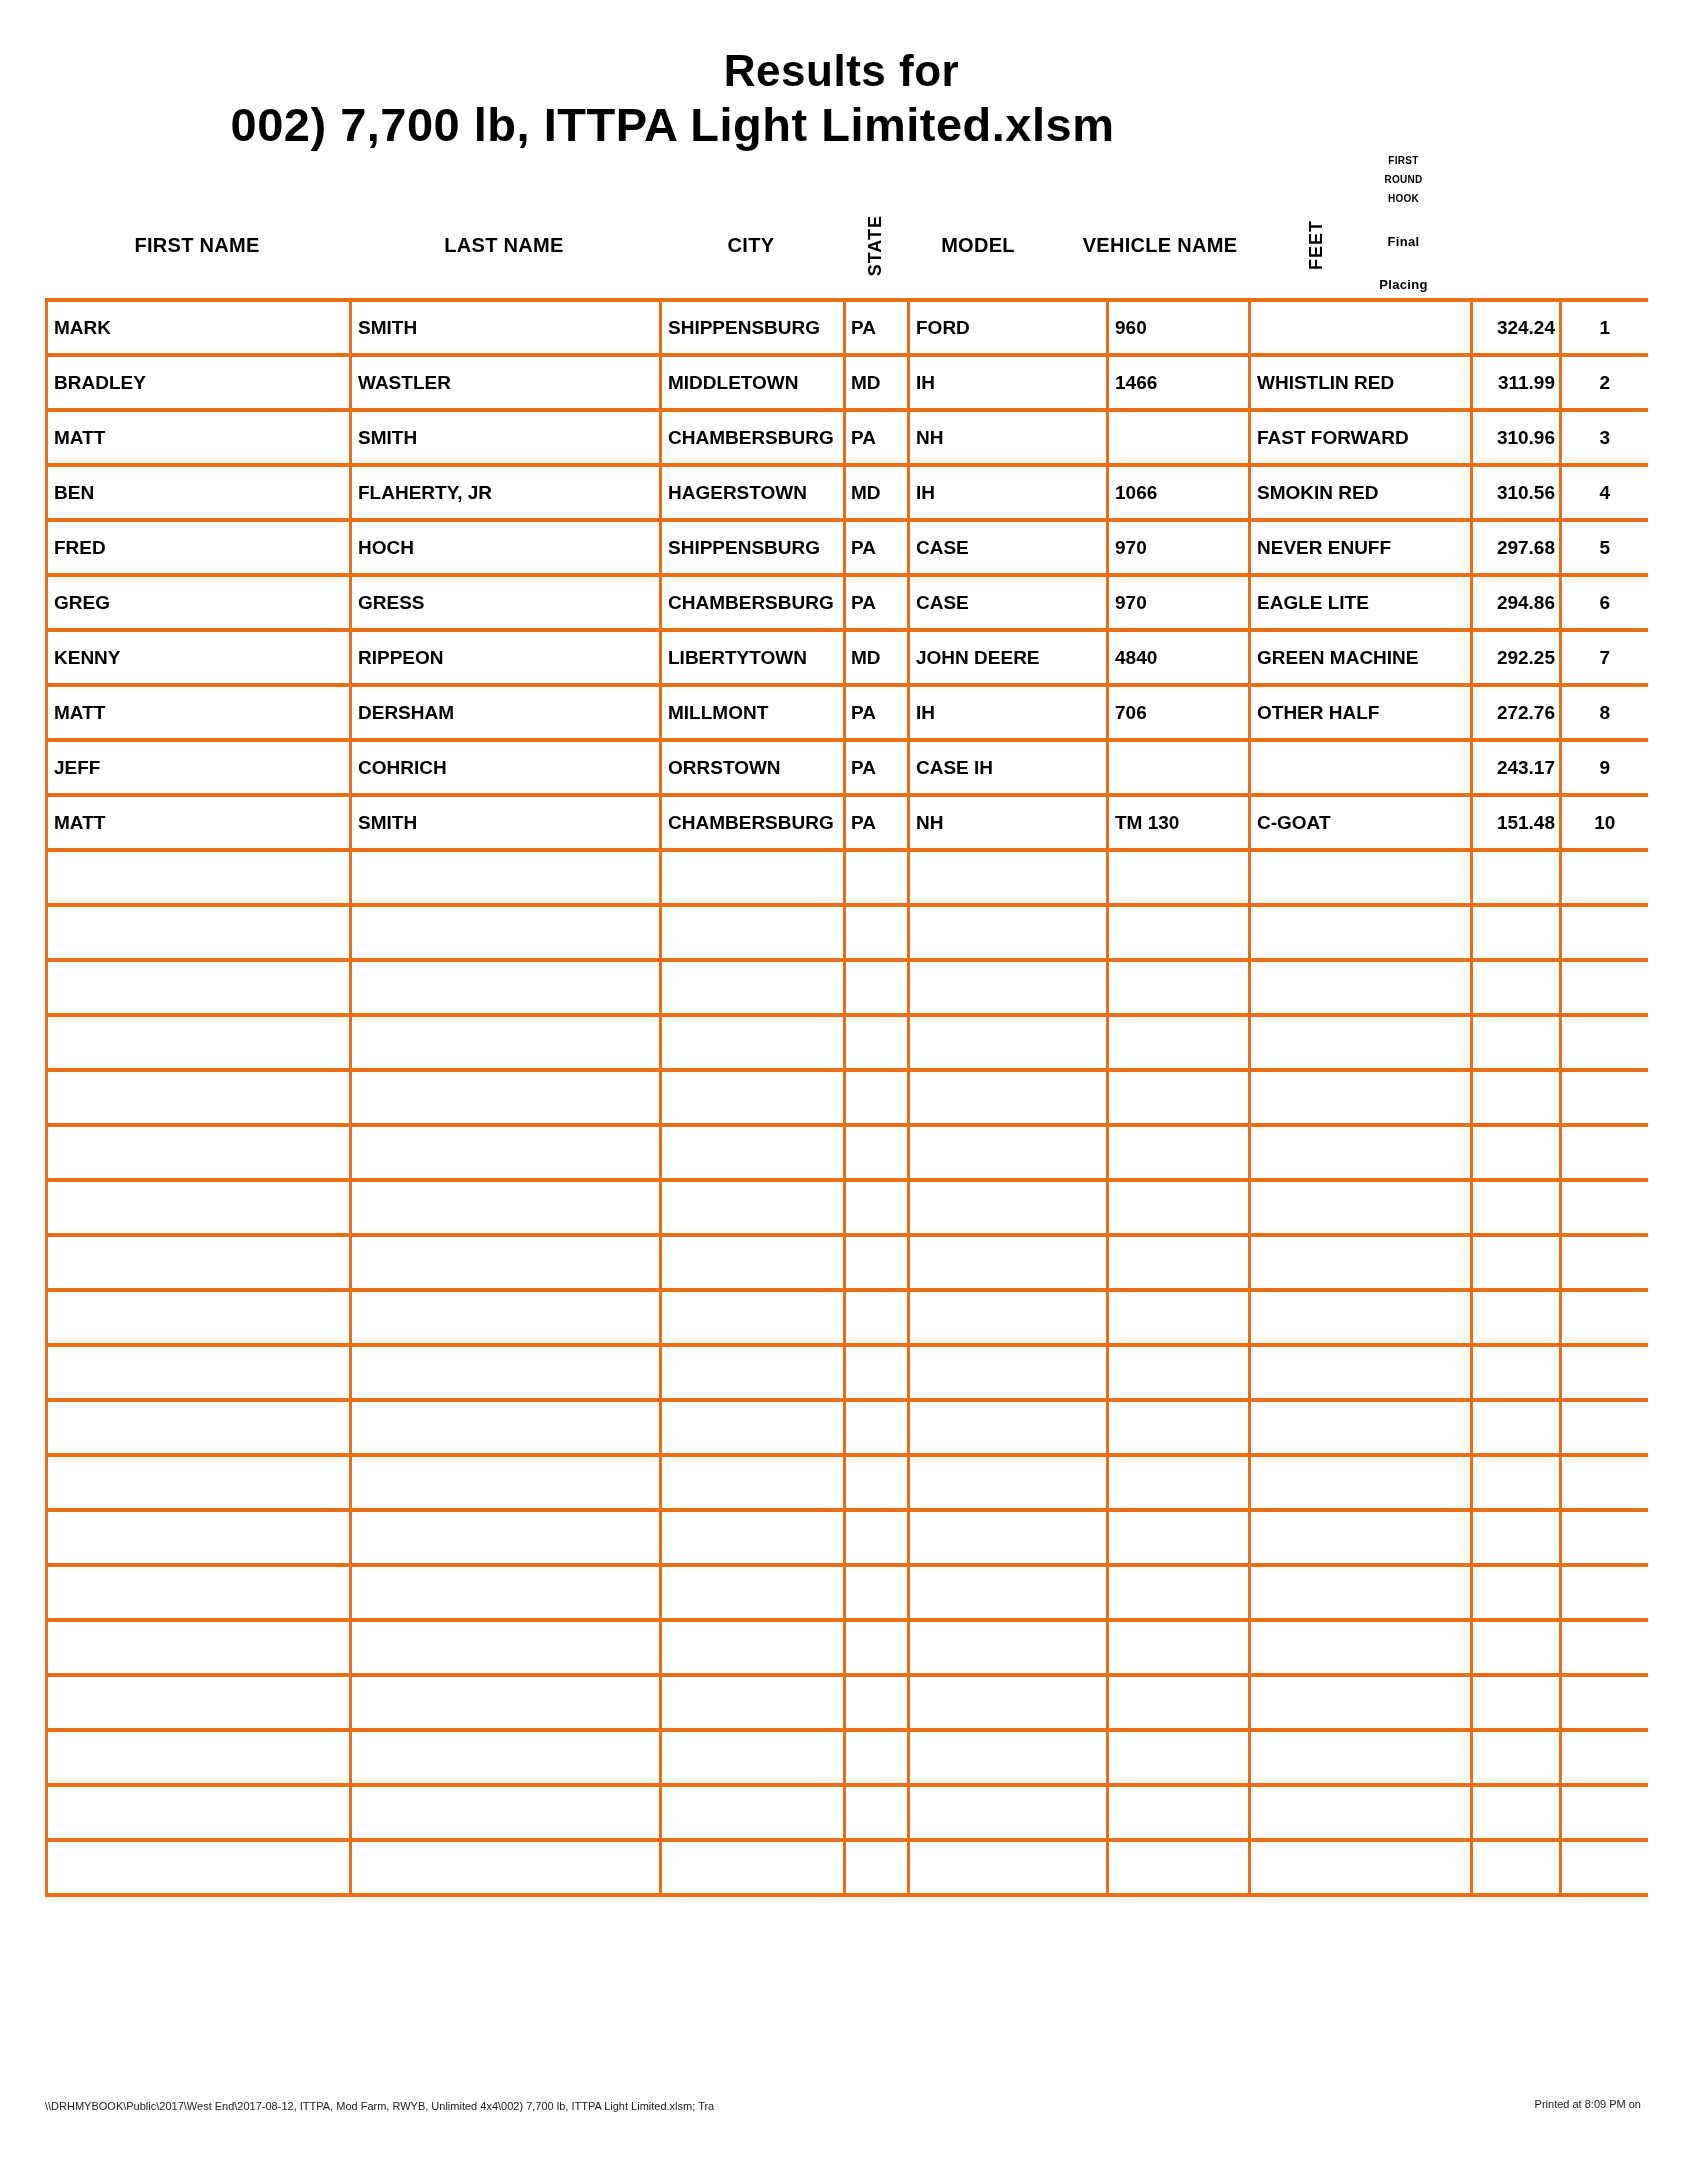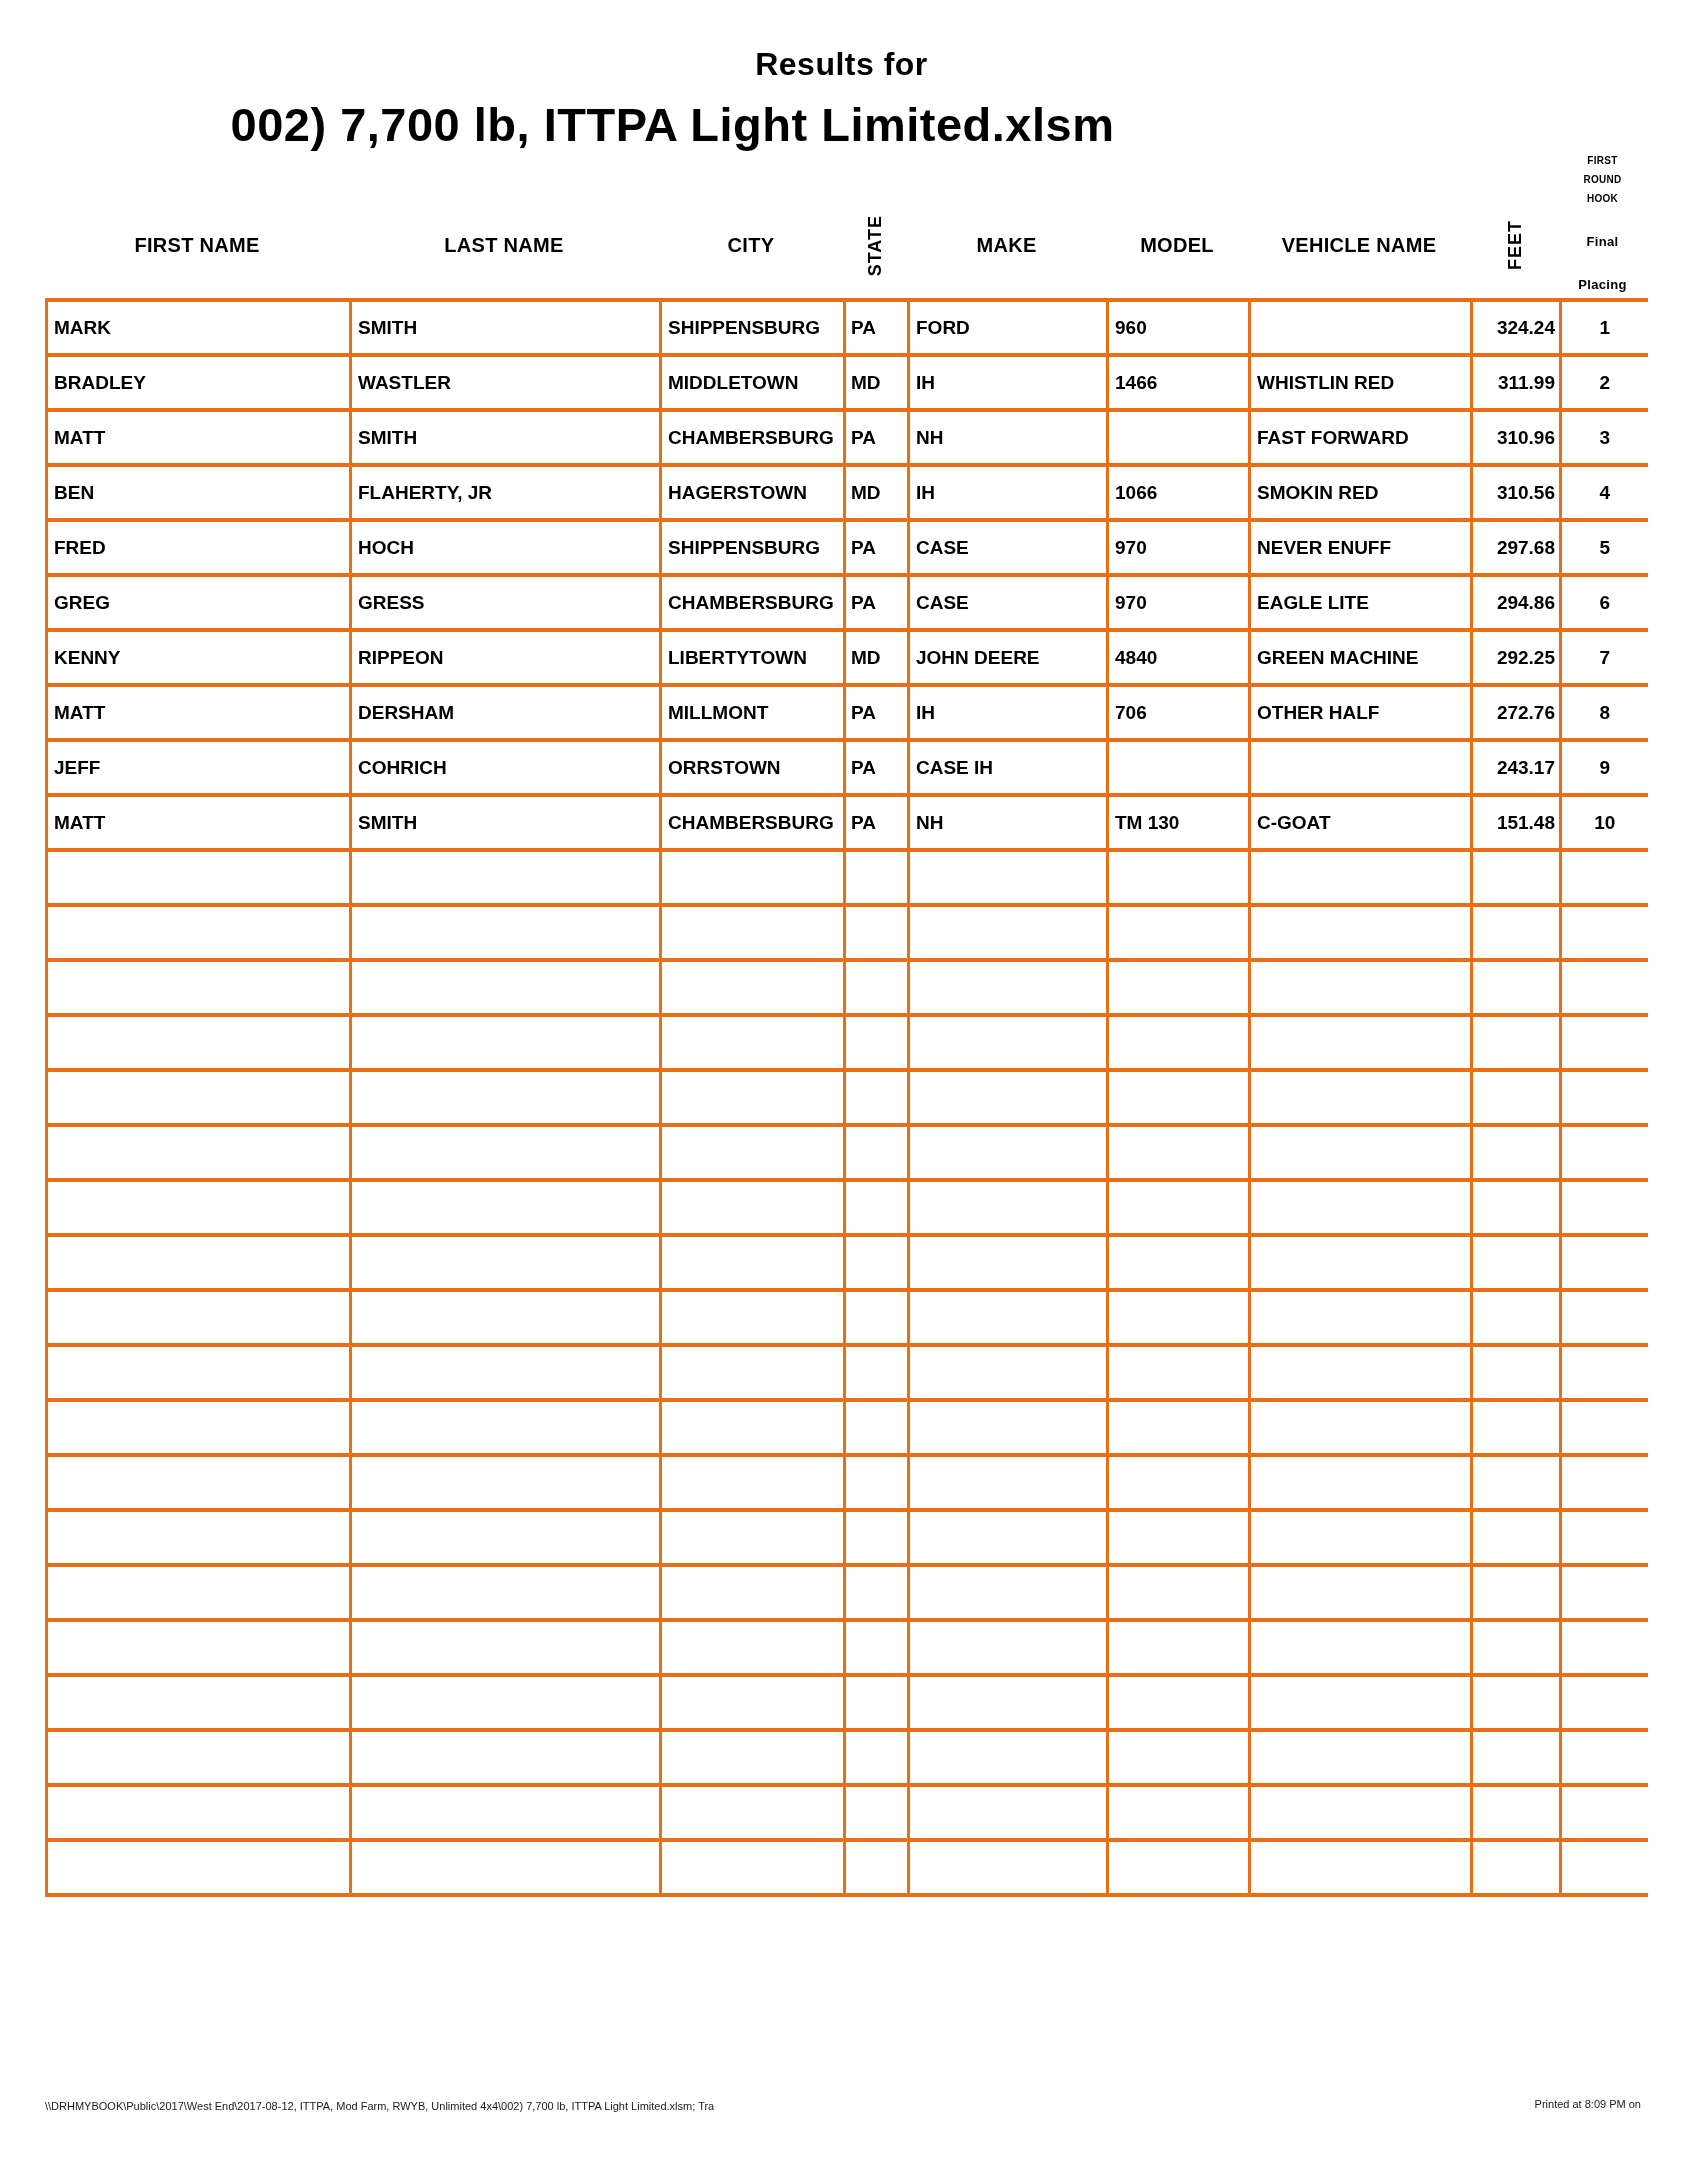--- a/index.html
+++ b/index.html
@@ -5,21 +5,21 @@
   :root{
     --orange:#E96E16;
     --c0:304px; --c1:310px; --c2:184px; --c3:64px; --c4:199px;
     --c5:142px; --c6:222px; --c7:89px; --c8:87px;
   }
   *{box-sizing:border-box;margin:0;padding:0;}
   html,body{width:1683px;height:2178px;background:#ffffff;}
   body{position:relative;font-family:"Liberation Sans",sans-serif;color:#000;}
 
   .title1{position:absolute;top:46px;left:0;width:1683px;text-align:center;
-    font-size:32px;font-weight:800;letter-spacing:0.5px;}
+    font-size:44px;font-weight:800;letter-spacing:0.5px;}
   .title2{position:absolute;top:97px;left:0;width:1345px;text-align:center;
     font-size:47px;font-weight:800;letter-spacing:0.5px;}
 
   .thead{position:absolute;left:45px;top:193px;width:1601px;height:105px;display:flex;}
   .hc{display:flex;align-items:center;justify-content:center;
     font-weight:bold;font-size:20px;letter-spacing:0.3px;}
   .w0{width:var(--c0);text-align:right;} .w1{width:var(--c1);} .w2{width:var(--c2);}
   .w3{width:var(--c3);} .w4{width:var(--c4);} .w5{width:var(--c5);}
   .w6{width:var(--c6);} .w7{width:var(--c7);} .w8{width:var(--c8);}
   .vert{writing-mode:vertical-rl;transform:rotate(180deg);
@@ -57,23 +57,20 @@
     </div>
   <div class="hc w1">
       <span>LAST NAME</span>
     </div>
   <div class="hc w2">
       <span>CITY</span>
     </div>
   <div class="hc w3">
       <span class="vert">STATE</span>
     </div>
-  <div class="hc w4">
-      <span>MAKE</span>
-    </div>
   <div class="hc w5">
       <span>MODEL</span>
     </div>
   <div class="hc w6">
       <span>VEHICLE NAME</span>
     </div>
   <div class="hc w7">
       <span class="vert">FEET</span>
     </div>
   <div class="hc w8 placing-h">

